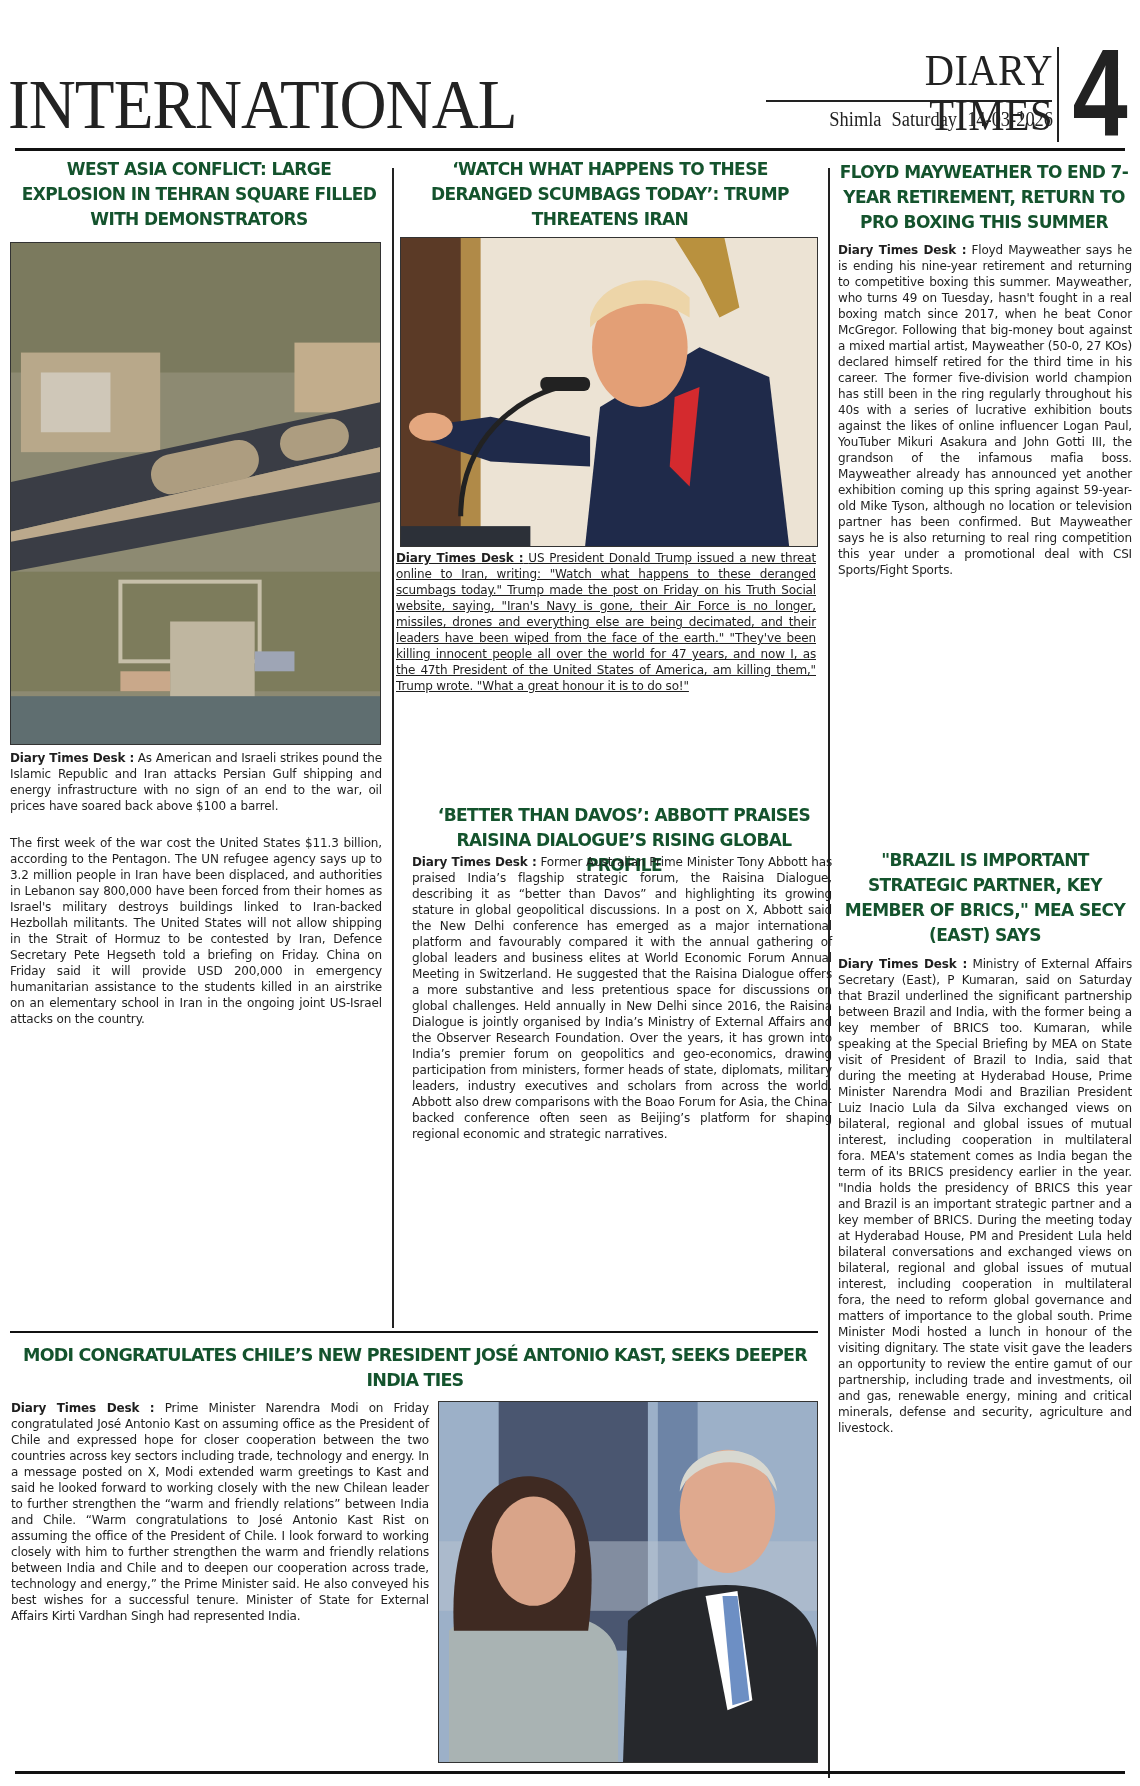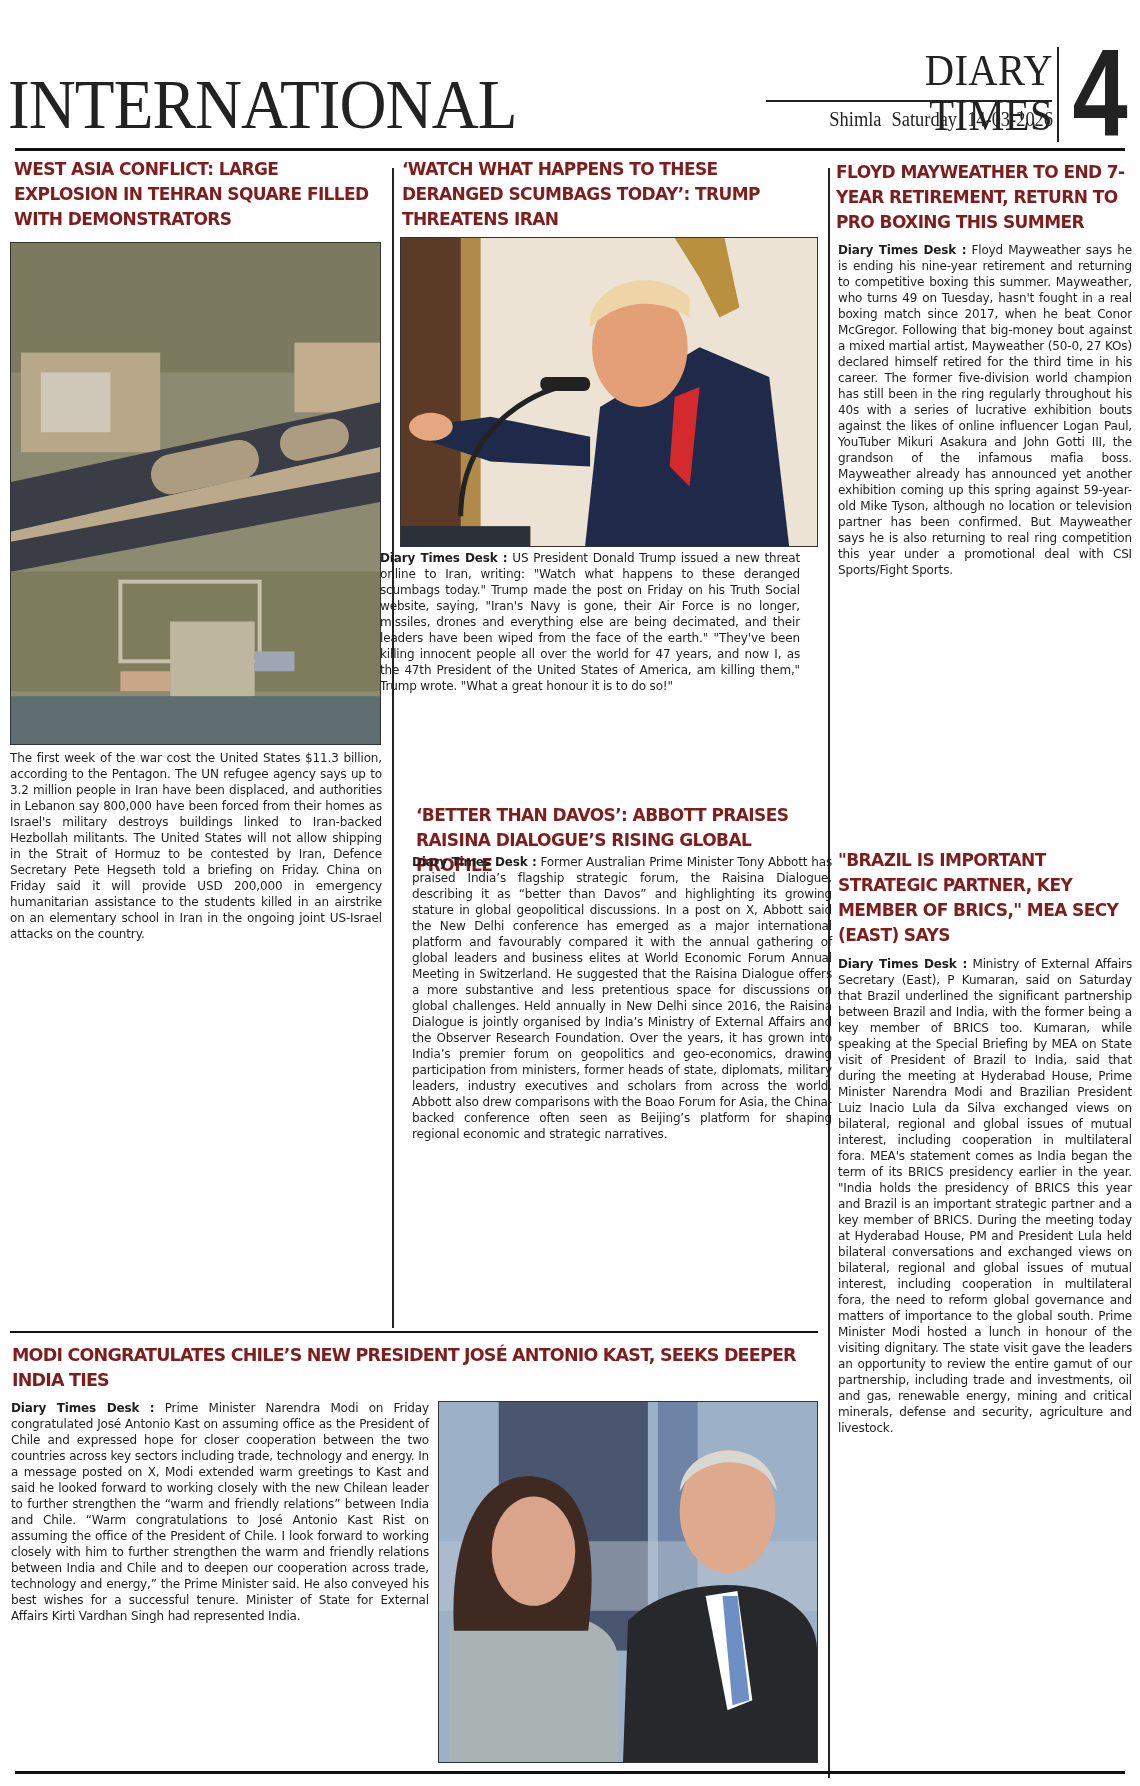--- a/index.html
+++ b/index.html
@@ -9,21 +9,21 @@
   .masthead-section { position: absolute; left: 8px; top: 70px; font-family: "Liberation Serif", serif; font-size: 70px; line-height: 1; letter-spacing: -1px; transform: scaleX(0.93); transform-origin: left; color: #222; }
   .paper-name { position: absolute; left: 770px; top: 48px; width: 283px; text-align: right; font-family: "Liberation Serif", serif; font-size: 45px; line-height: 1; transform: scaleX(0.9); transform-origin: right; color: #222; letter-spacing: 0.5px; }
   .name-rule { position: absolute; left: 766px; top: 100px; width: 286px; height: 2px; background: #222; }
   .dateline { position: absolute; left: 740px; top: 108px; width: 313px; text-align: right; font-family: "Liberation Serif", serif; font-size: 20px; color: #222; transform: scaleX(0.92); transform-origin: right; word-spacing: 6px; }
   .v-rule-head { position: absolute; left: 1057px; top: 47px; width: 2px; height: 95px; background: #222; }
   .page-number { position: absolute; left: 1060px; top: 30px; width: 80px; text-align: center; font-family: "Liberation Sans", sans-serif; font-weight: bold; font-size: 124px; line-height: 1; color: #222; transform: scaleX(0.8); }
 
   .hrule { position: absolute; background: #111; }
   .vrule { position: absolute; background: #222; }
 
-  .headline { position: absolute; font-family: "DejaVu Sans", sans-serif; font-weight: bold; color: #7f1d1d; letter-spacing: -0.6px; }
+  .headline { position: absolute; font-family: "DejaVu Sans", sans-serif; font-weight: bold; text-align: center; color: #14532d; letter-spacing: -0.6px; }
   .h-main { font-size: 17px; line-height: 25px; }
   .h-wide { font-size: 17.5px; line-height: 25px; letter-spacing: -0.8px; }
 
   .body-text { position: absolute; font-family: "DejaVu Sans", sans-serif; font-size: 12px; line-height: 16px; text-align: justify; color: #1f1f1f; letter-spacing: -0.15px; }
   .body-text p { margin-bottom: 20.6px; }
   .body-text p:last-child { margin-bottom: 0; }
   .byline { font-weight: bold; }
 
   .photo { position: absolute; border: 1.5px solid #333; overflow: hidden; }
   .photo svg { display: block; width: 100%; height: 100%; }
@@ -64,20 +64,21 @@
     <rect x="0" y="330" width="371" height="120" fill="#7d7c5c"></rect>
     <rect x="110" y="340" width="140" height="80" fill="none" stroke="#c6bfa9" stroke-width="4"></rect>
     <rect x="160" y="380" width="85" height="90" fill="#bfb6a0"></rect>
     <rect x="110" y="430" width="50" height="20" fill="#c9a88a"></rect>
     <rect x="245" y="410" width="40" height="20" fill="#9ea5b5"></rect>
     <rect x="0" y="455" width="371" height="48" fill="#5f6e70"></rect>
   </svg>
 </div>
 
 <div class="body-text" style="left:10px; top:750px; width:372px;">
+  <p><span class="byline">Diary Times Desk :</span> <span>As American and Israeli strikes pound the Islamic Republic and Iran attacks Persian Gulf shipping and energy infrastructure with no sign of an end to the war, oil prices have soared back above $100 a barrel.</span></p>
   <p>The first week of the war cost the United States $11.3 billion, according to the Pentagon. The UN refugee agency says up to 3.2 million people in Iran have been displaced, and authorities in Lebanon say 800,000 have been forced from their homes as Israel's military destroys buildings linked to Iran-backed Hezbollah militants. The United States will not allow shipping in the Strait of Hormuz to be contested by Iran, Defence Secretary Pete Hegseth told a briefing on Friday. China on Friday said it will provide USD 200,000 in emergency humanitarian assistance to the students killed in an airstrike on an elementary school in Iran in the ongoing joint US-Israel attacks on the country.</p>
 </div>
 
 <div class="headline h-main" style="left:402px; top:157px; width:416px;">‘WATCH WHAT HAPPENS TO THESE DERANGED SCUMBAGS TODAY’: TRUMP THREATENS IRAN</div>
 
 <div class="photo" style="left:400px; top:237px; width:418px; height:310px;">
   <svg viewBox="0 0 418 310" preserveAspectRatio="none">
     <rect width="418" height="310" fill="#ece3d4"></rect>
     <rect x="0" y="0" width="70" height="310" fill="#5b3a26"></rect>
     <rect x="60" y="0" width="20" height="310" fill="#b08a48"></rect>
@@ -87,21 +88,21 @@
     <ellipse cx="240" cy="110" rx="48" ry="60" fill="#e39f76"></ellipse>
     <path d="M190 80 C200 40 260 30 290 60 L290 80 C260 60 220 60 190 90 Z" fill="#edd5a8"></path>
     <path d="M20 190 L90 180 L190 200 L190 230 L90 225 L30 205 Z" fill="#1f2a4a"></path>
     <ellipse cx="30" cy="190" rx="22" ry="14" fill="#e4a77f"></ellipse>
     <path d="M60 280 C60 200 120 160 160 150" stroke="#222" stroke-width="5" fill="none"></path>
     <rect x="140" y="140" width="50" height="14" rx="6" fill="#222"></rect>
     <rect x="0" y="290" width="130" height="20" fill="#2c3038"></rect>
   </svg>
 </div>
 
-<div class="body-text" style="left:380px; top:550px; width:420px;">
+<div class="body-text" style="left:396px; top:550px; width:420px;text-decoration:underline;">
   <p><span class="byline">Diary Times Desk :</span> <span>US President Donald Trump issued a new threat online to Iran, writing: "Watch what happens to these deranged scumbags today." Trump made the post on Friday on his Truth Social website, saying, "Iran's Navy is gone, their Air Force is no longer, missiles, drones and everything else are being decimated, and their leaders have been wiped from the face of the earth." "They've been killing innocent people all over the world for 47 years, and now I, as the 47th President of the United States of America, am killing them," Trump wrote. "What a great honour it is to do so!"</span></p>
 </div>
 
 <div class="headline h-main" style="left:416px; top:803px; width:416px;">‘BETTER THAN DAVOS’: ABBOTT PRAISES RAISINA DIALOGUE’S RISING GLOBAL PROFILE</div>
 
 <div class="body-text" style="left:412px; top:854px; width:420px;">
   <p><span class="byline">Diary Times Desk :</span> <span>Former Australian Prime Minister Tony Abbott has praised India’s flagship strategic forum, the Raisina Dialogue, describing it as “better than Davos” and highlighting its growing stature in global geopolitical discussions. In a post on X, Abbott said the New Delhi conference has emerged as a major international platform and favourably compared it with the annual gathering of global leaders and business elites at World Economic Forum Annual Meeting in Switzerland. He suggested that the Raisina Dialogue offers a more substantive and less pretentious space for discussions on global challenges. Held annually in New Delhi since 2016, the Raisina Dialogue is jointly organised by India’s Ministry of External Affairs and the Observer Research Foundation. Over the years, it has grown into India’s premier forum on geopolitics and geo-economics, drawing participation from ministers, former heads of state, diplomats, military leaders, industry executives and scholars from across the world. Abbott also drew comparisons with the Boao Forum for Asia, the China-backed conference often seen as Beijing’s platform for shaping regional economic and strategic narratives.</span></p>
 </div>
 
 <div class="headline h-main" style="left:836px; top:160px; width:296px;">FLOYD MAYWEATHER TO END 7-YEAR RETIREMENT, RETURN TO PRO BOXING THIS SUMMER</div>

